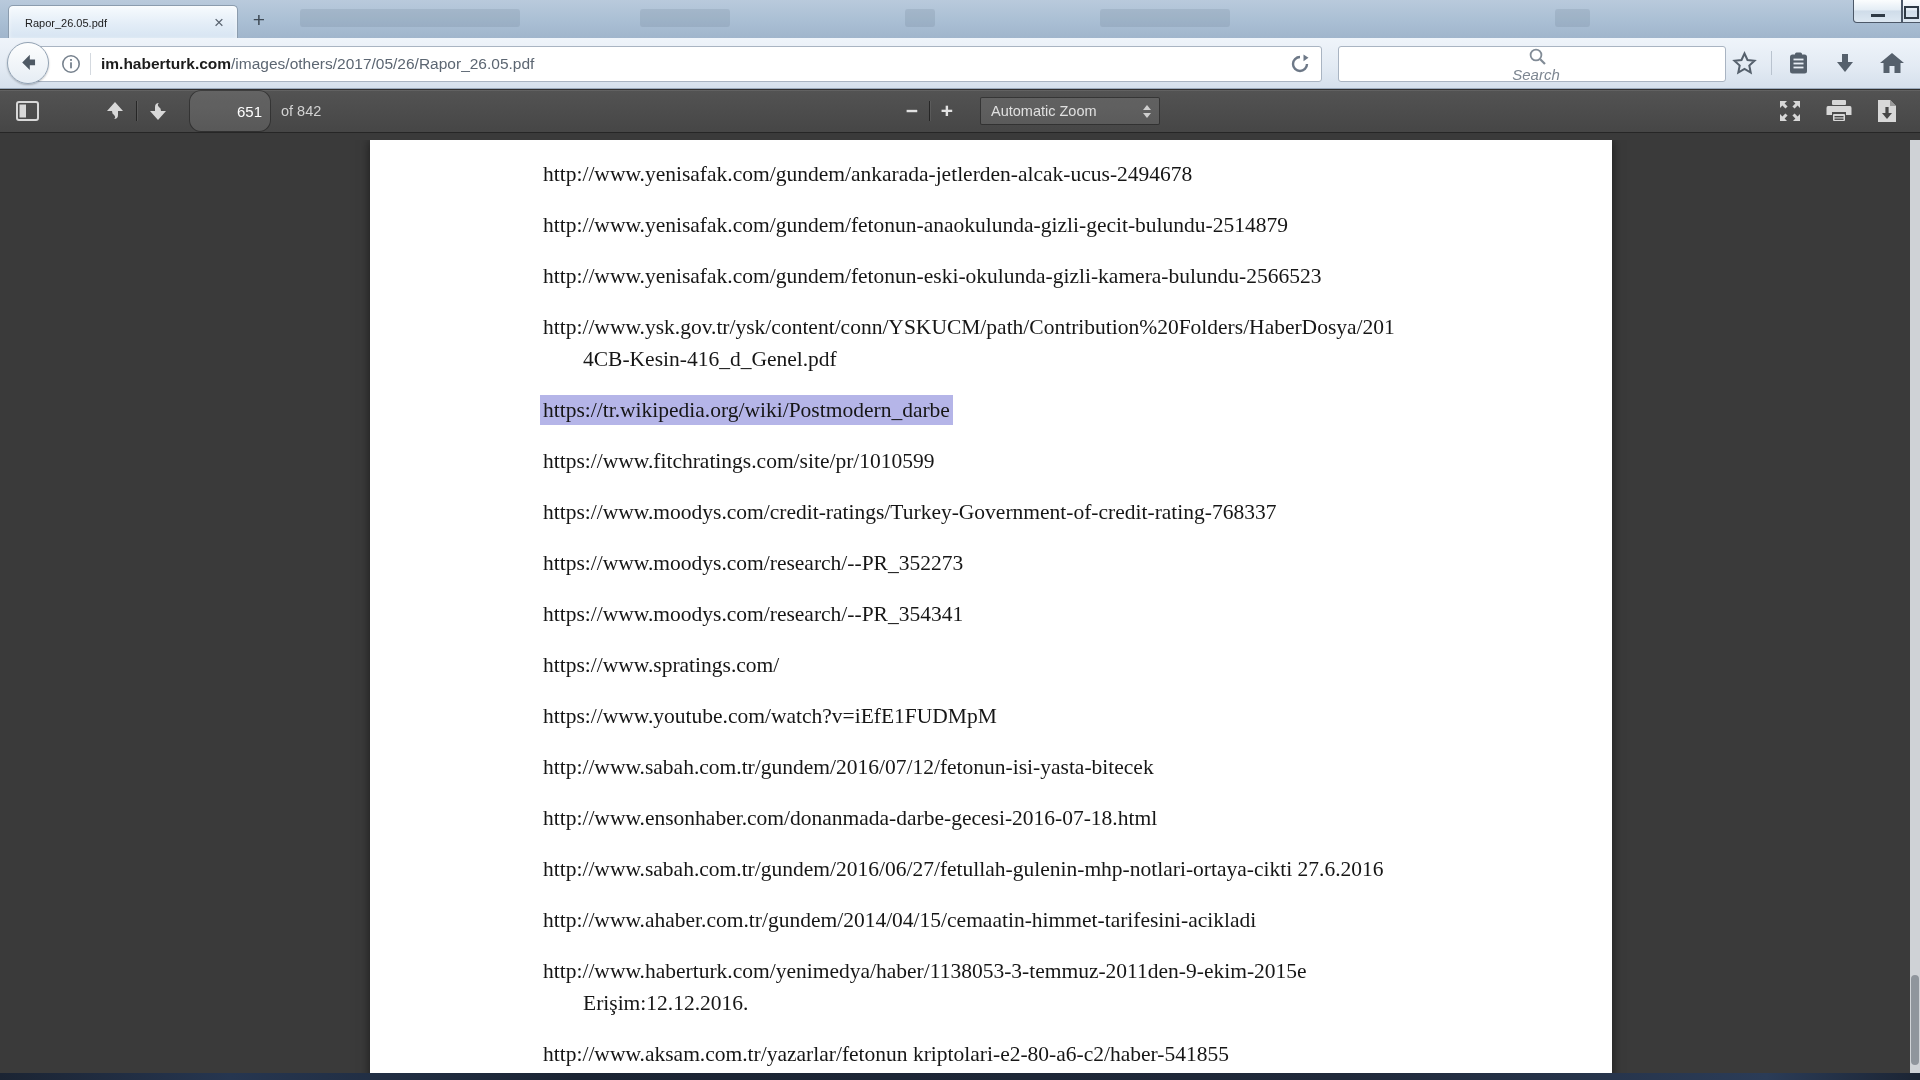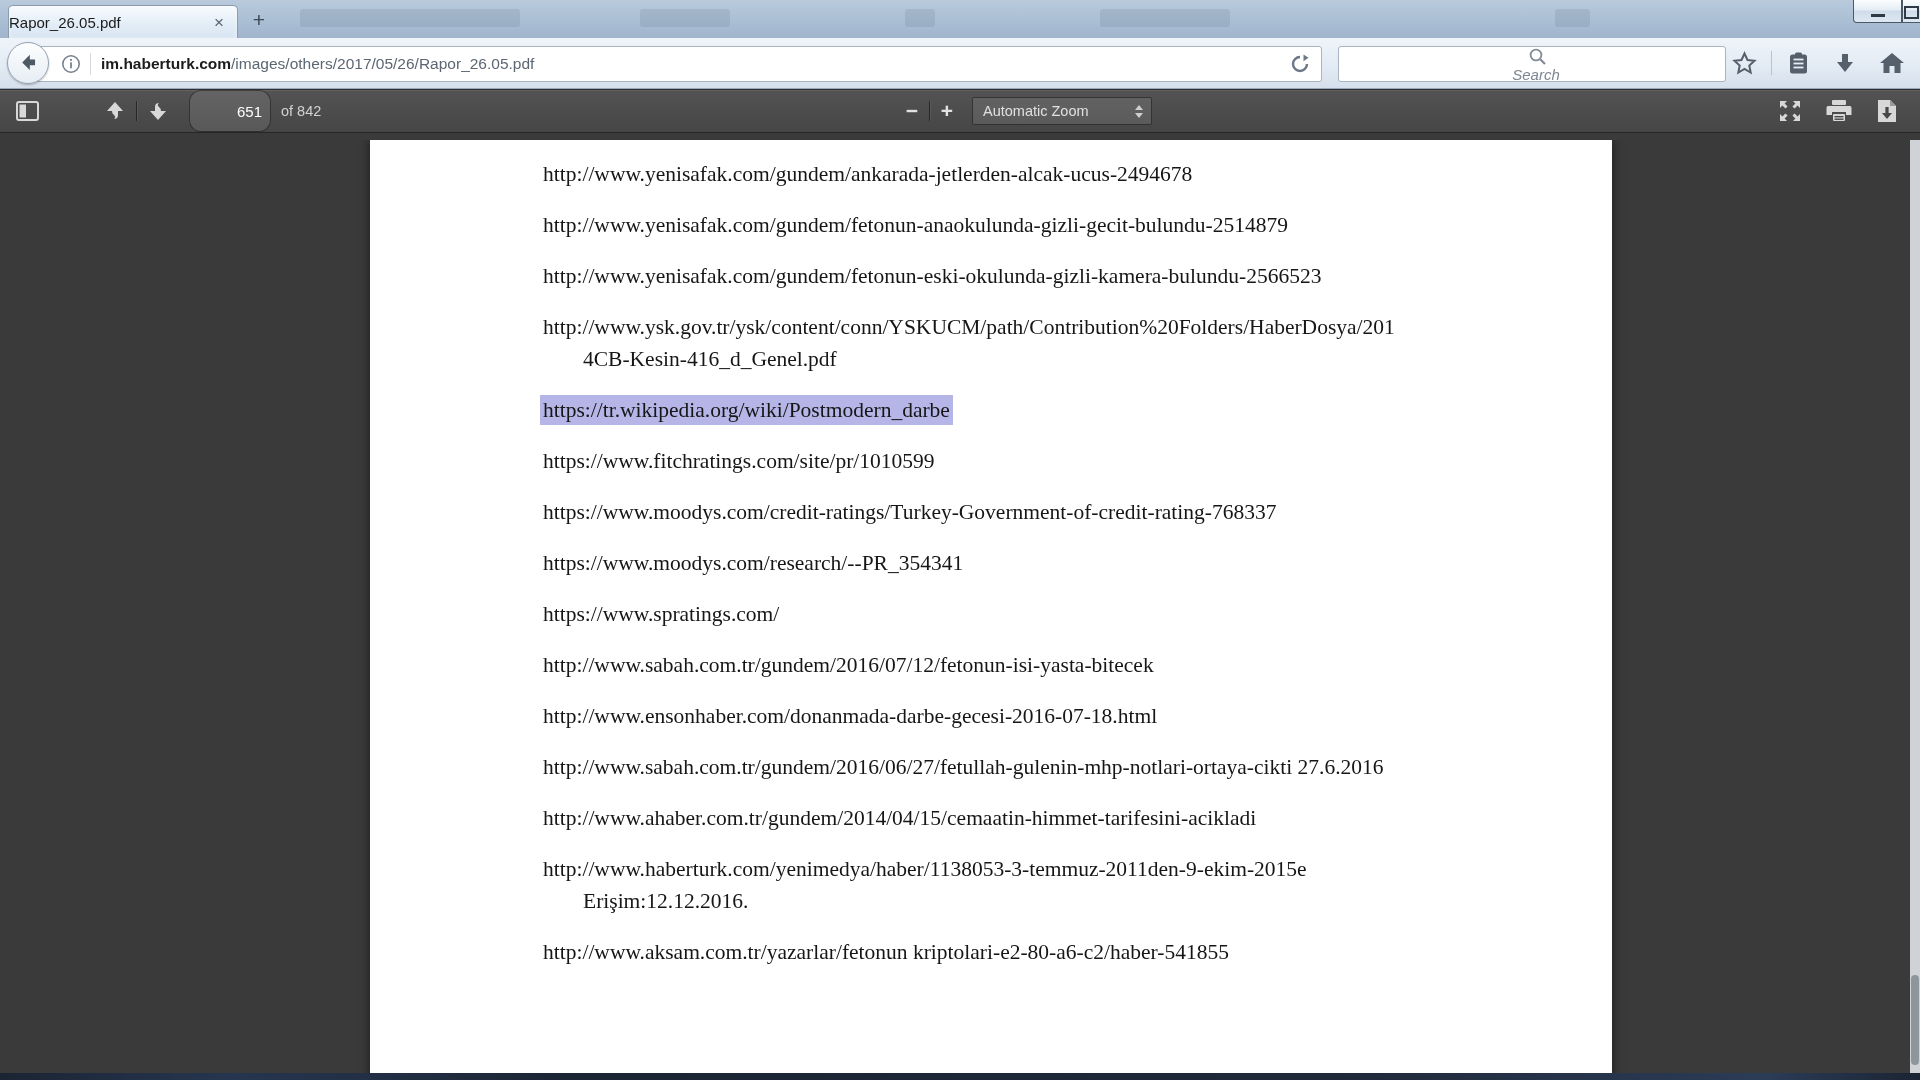--- a/index.html
+++ b/index.html
@@ -8,21 +8,21 @@
 
   
   .tabbar{position:absolute;left:0;top:0;width:1920px;height:38px;
     background:linear-gradient(180deg,#b9cadc 0%,#aabfd4 55%,#a0b5cc 100%);}
   .ghost{position:absolute;top:9px;height:18px;border-radius:3px;
     background:rgba(90,105,125,0.16);}
   .tab-active{position:absolute;left:8px;top:5px;width:228px;height:33px;
     background:linear-gradient(180deg,#f7fbfe 0%,#e3edf7 55%,#d6e4f2 100%);
     border:1px solid #8b9cae;border-bottom:none;border-radius:5px 5px 0 0;
     box-shadow:0 0 4px rgba(255,255,255,.6) inset;display:flex;align-items:center;}
-  .tab-title{font-size:15px;color:#1b1b1b;padding-left:0;flex:1;white-space:nowrap;
+  .tab-title{font-size:11px;color:#1b1b1b;padding-left:16px;flex:1;white-space:nowrap;
     overflow:hidden;}
   .tab-close{width:20px;height:20px;margin-right:8px;color:#5a6470;font-size:17px;
     line-height:19px;text-align:center;border-radius:3px;}
   .newtab-btn{position:absolute;left:244px;top:9px;width:30px;height:24px;
     color:#3f4a56;font-size:21px;line-height:22px;text-align:center;border-radius:3px;}
   .win-controls{position:absolute;right:0;top:0;height:23px;display:flex;}
   .win-btn{width:47px;height:22px;border:1px solid #4c5868;border-top:none;
     background:linear-gradient(180deg,#fbfdfe 0%,#e4edf5 45%,#cfdce9 50%,#dde8f2 100%);
     display:flex;align-items:center;justify-content:center;}
   .win-btn.first{border-radius:0 0 0 4px;}
@@ -59,21 +59,21 @@
     box-shadow:inset 0 1px 0 rgba(255,255,255,.09);display:flex;align-items:center;}
   .tb-btn{display:flex;align-items:center;justify-content:center;height:28px;min-width:30px;
     border-radius:2px;}
   .tb-sep{width:1px;height:20px;background:rgba(0,0,0,.5);box-shadow:1px 0 0 rgba(255,255,255,.08);}
   .page-field{width:64px;height:24px;margin-left:16px;background:rgba(255,255,255,.10);
     border:1px solid rgba(0,0,0,.45);border-radius:12px;color:#fff;font-size:15px;
     text-align:right;padding:8px 8px;font-family:"Liberation Sans",sans-serif;outline:none;}
   .page-count{color:#d2d2d2;font-size:14.5px;margin-left:10px;}
   .zoom-group{position:absolute;left:895px;top:0;height:42px;display:flex;align-items:center;}
   .zoom-glyph{color:#e2e2e2;font-size:21px;font-weight:700;width:34px;text-align:center;}
-  .zoom-select{width:178px;height:26px;margin-left:8px;background:rgba(255,255,255,.10);
+  .zoom-select{width:178px;height:26px;margin-left:16px;background:rgba(255,255,255,.10);
     border:1px solid rgba(0,0,0,.45);border-radius:2px;display:flex;align-items:center;}
   .zoom-label{color:#e0e0e0;font-size:14.5px;flex:1;padding-left:10px;}
   .spinner{display:flex;flex-direction:column;gap:3px;margin-right:8px;align-items:center;}
   .spin-up{width:0;height:0;border-left:4px solid transparent;border-right:4px solid transparent;border-bottom:5px solid #cfcfcf;}
   .spin-dn{width:0;height:0;border-left:4px solid transparent;border-right:4px solid transparent;border-top:5px solid #cfcfcf;}
   .right-tools{position:absolute;right:22px;top:0;height:42px;display:flex;align-items:center;gap:24px;}
 
   
   .viewer{position:absolute;left:0;top:140px;width:1920px;height:941px;background:#3a3a3a;overflow:hidden;}
   .pdf-page{position:absolute;left:370px;top:0;width:1242px;height:941px;background:#fff;
@@ -277,31 +277,39 @@
           <div class="url-entry">
             <span class="l1">https://www.fitchratings.com/site/pr/1010599</span>
             
           </div>
 
           <div class="url-entry">
             <span class="l1">https://www.moodys.com/credit-ratings/Turkey-Government-of-credit-rating-768337</span>
             
           </div>
 
+          <div class="url-entry">
+            <span class="l1">https://www.moodys.com/research/--PR_352273</span>
+            
+          </div>
 
           <div class="url-entry">
             <span class="l1">https://www.moodys.com/research/--PR_354341</span>
             
           </div>
 
           <div class="url-entry">
             <span class="l1">https://www.spratings.com/</span>
             
           </div>
 
+          <div class="url-entry">
+            <span class="l1">https://www.youtube.com/watch?v=iEfE1FUDMpM</span>
+            
+          </div>
 
           <div class="url-entry">
             <span class="l1">http://www.sabah.com.tr/gundem/2016/07/12/fetonun-isi-yasta-bitecek</span>
             
           </div>
 
           <div class="url-entry">
             <span class="l1">http://www.ensonhaber.com/donanmada-darbe-gecesi-2016-07-18.html</span>
             
           </div>

